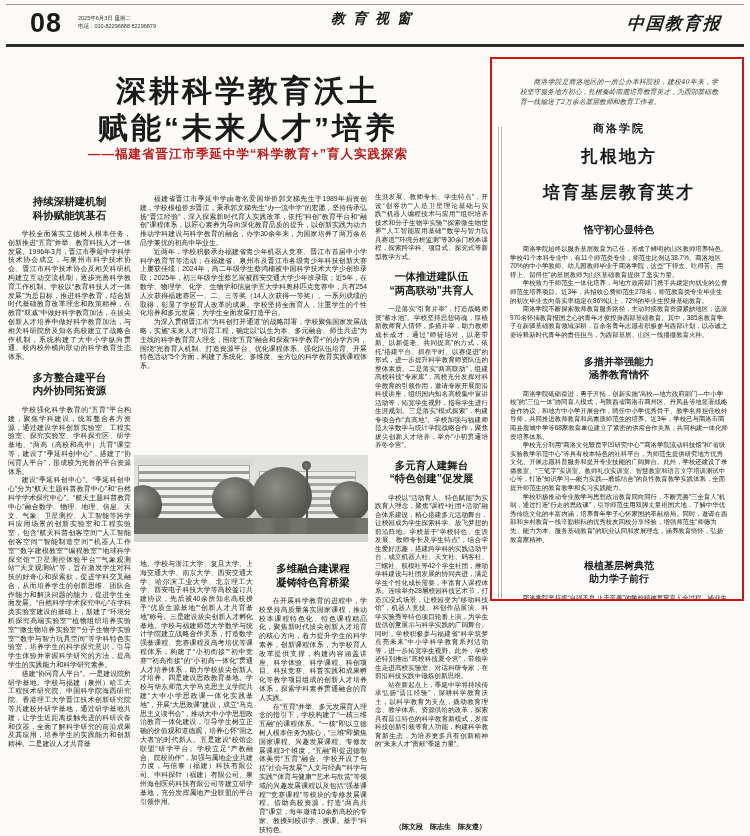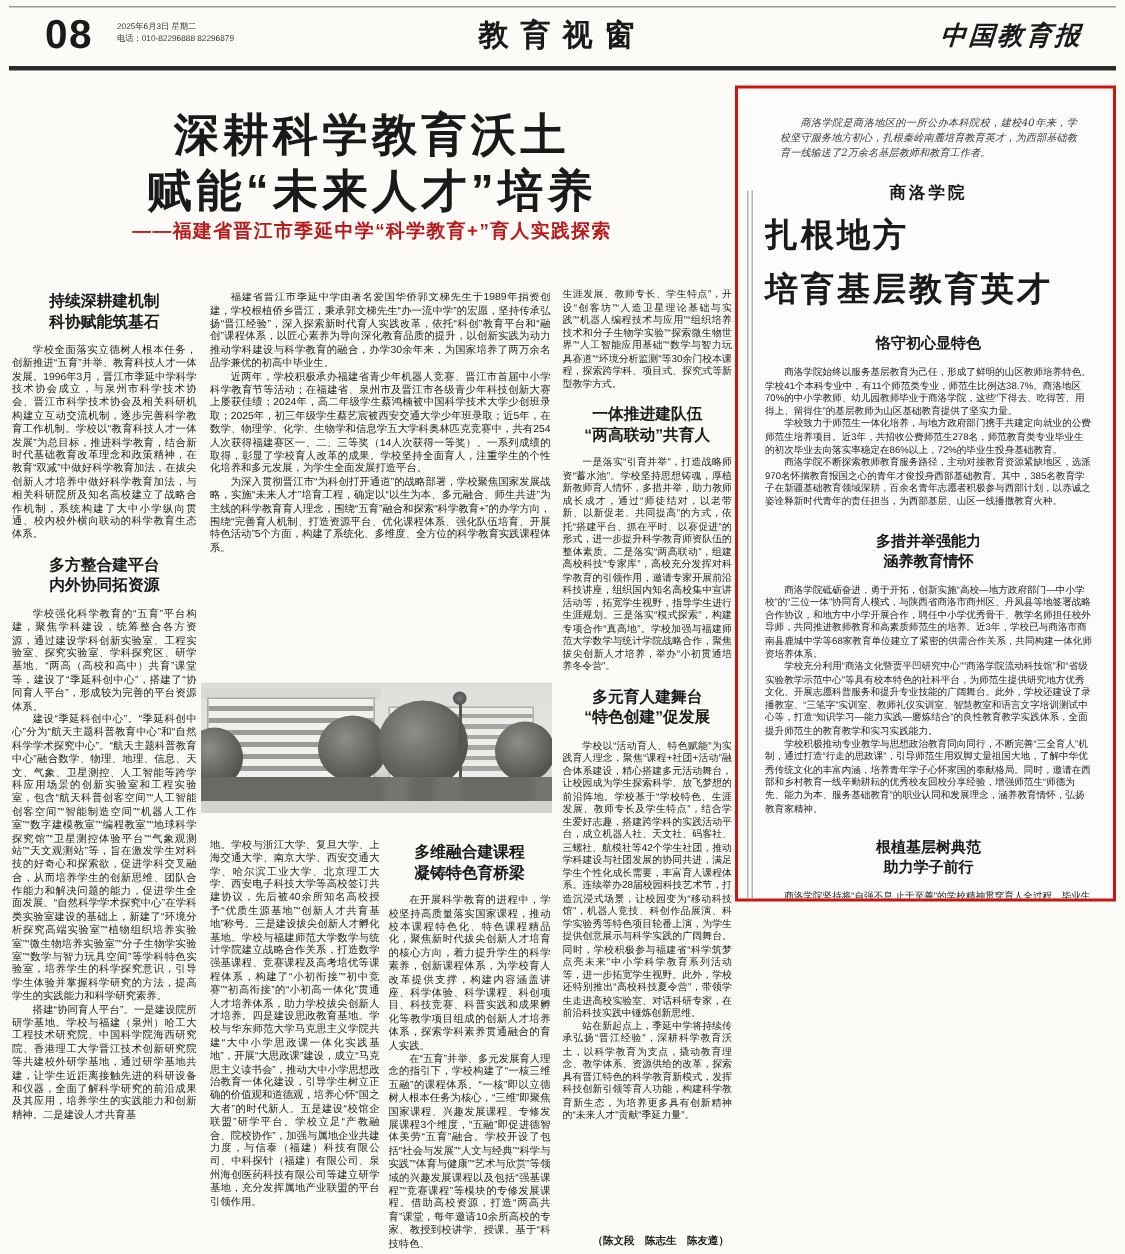--- a/index.html
+++ b/index.html
@@ -3,22 +3,22 @@
 <meta charset="utf-8">
 <style>
   html,body{margin:0;padding:0;background:#e9e7e2;}
   .page{position:relative;width:750px;height:836px;background:#fcfbf8;overflow:hidden;
         font-family:"Liberation Sans",sans-serif;color:#1a1a1a;}
   
   .toprule{position:absolute;left:6px;right:6px;top:4px;height:1px;background:#9a9894;}
   .header{position:absolute;left:6px;right:6px;top:6px;height:50px;}
   .pagenum{position:absolute;left:24px;top:2px;font-size:27px;font-weight:bold;letter-spacing:1px;}
   .dateblock{position:absolute;left:72px;top:9px;font-size:5.5px;line-height:7.5px;color:#333;}
-  .sectiontitle{position:absolute;left:0;right:0;top:4px;text-align:center;font-size:20px;font-weight:bold;
-        font-family:"Liberation Serif",serif;letter-spacing:8px;}
+  .sectiontitle{position:absolute;left:0;right:0;top:4px;text-align:center;font-size:14px;font-weight:bold;
+        font-family:"Liberation Serif",serif;letter-spacing:8px;font-style:italic;}
   .masthead{position:absolute;right:22px;top:6px;font-size:17px;font-weight:bold;font-style:italic;
         font-family:"DejaVu Serif",serif;letter-spacing:2px;transform:skewX(-4deg);}
   .headrule{position:absolute;left:6px;right:6px;top:44px;height:2.5px;background:#2b2b2b;}
   
   .main-headline{position:absolute;left:8px;width:480px;top:72px;text-align:center;}
   .hl{font-size:30px;font-weight:bold;letter-spacing:3px;line-height:37px;}
   .sub{margin-top:0;font-size:12.5px;font-weight:bold;letter-spacing:1px;color:#b91c1c;}
   .col{position:absolute;top:193px;overflow:hidden;text-align:justify;}
   .colA{left:8px;width:123px;height:641px;}
   .colB{left:140px;width:113px;top:560px;height:276px;}
@@ -55,21 +55,21 @@
       radial-gradient(circle at 92% 50%,#686862 0 46%,transparent 50%);}
   .pave{position:absolute;left:0;right:0;bottom:0;height:8px;background:#d4d4cf;}
   
   .sidebox{position:absolute;left:490px;top:57px;width:254px;height:544px;border:2.5px solid #cc1612;
            background:#fdfcfa;box-sizing:border-box;padding:16px 14px 10px 18px;overflow:hidden;}
   .innerrule{position:absolute;left:6px;top:68px;height:650px;width:2px;
            border-left:1px solid #b5b3ae;border-right:1px solid #b5b3ae;}
   .side-intro{margin:2px 10px 0 10px;font-family:"DejaVu Serif",serif;font-style:italic;
            font-size:6.8px;line-height:10px;text-indent:2em;color:#3a3a38;text-align:justify;}
   .kicker{margin-top:14px;text-align:center;font-size:11px;font-weight:bold;letter-spacing:2px;}
-  .side-hl{text-align:left;font-size:22px;font-weight:bold;letter-spacing:2px;line-height:30px;margin-top:6px;}
+  .side-hl{text-align:center;font-size:17px;font-weight:bold;letter-spacing:2px;line-height:30px;margin-top:6px;}
   .side-subhead{text-align:center;font-size:10px;font-weight:bold;line-height:13px;margin:15px 0 9px;}
   .sidebox p.body{font-size:6.4px;line-height:8.6px;}
   .sidebyline{text-align:right;font-size:7px;font-weight:bold;margin-top:8px;padding-right:2px;}
 </style>
 </head>
 <body>
 
 <div class="page">
 
   <div class="toprule"></div>

